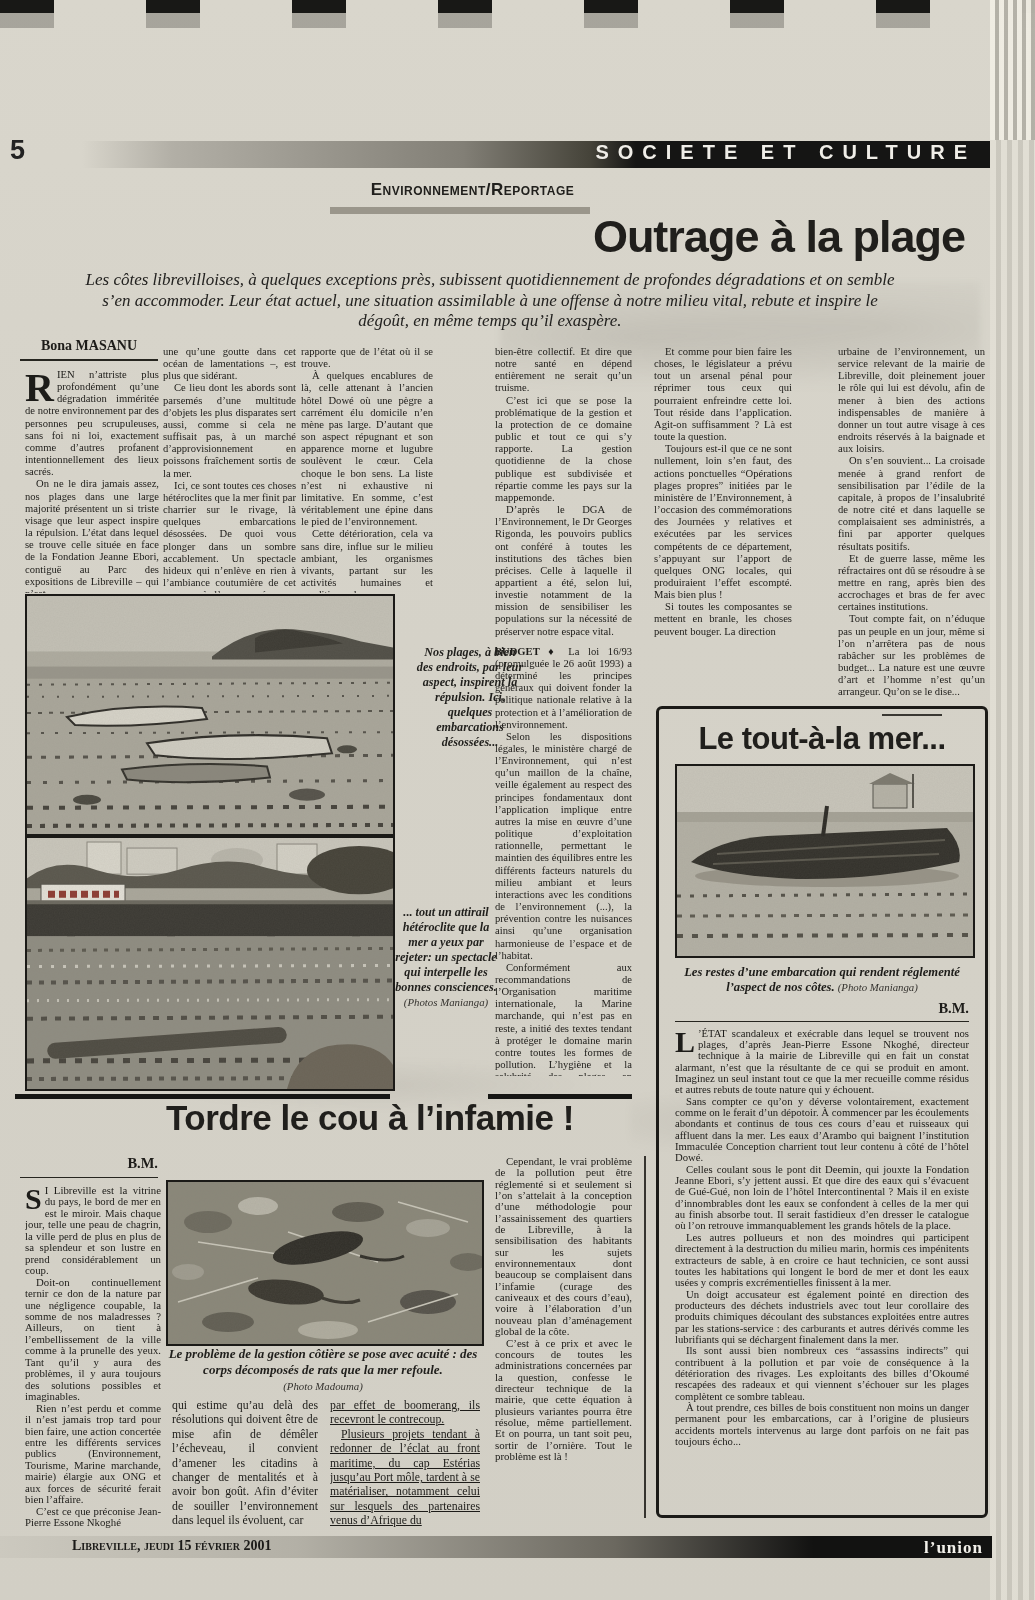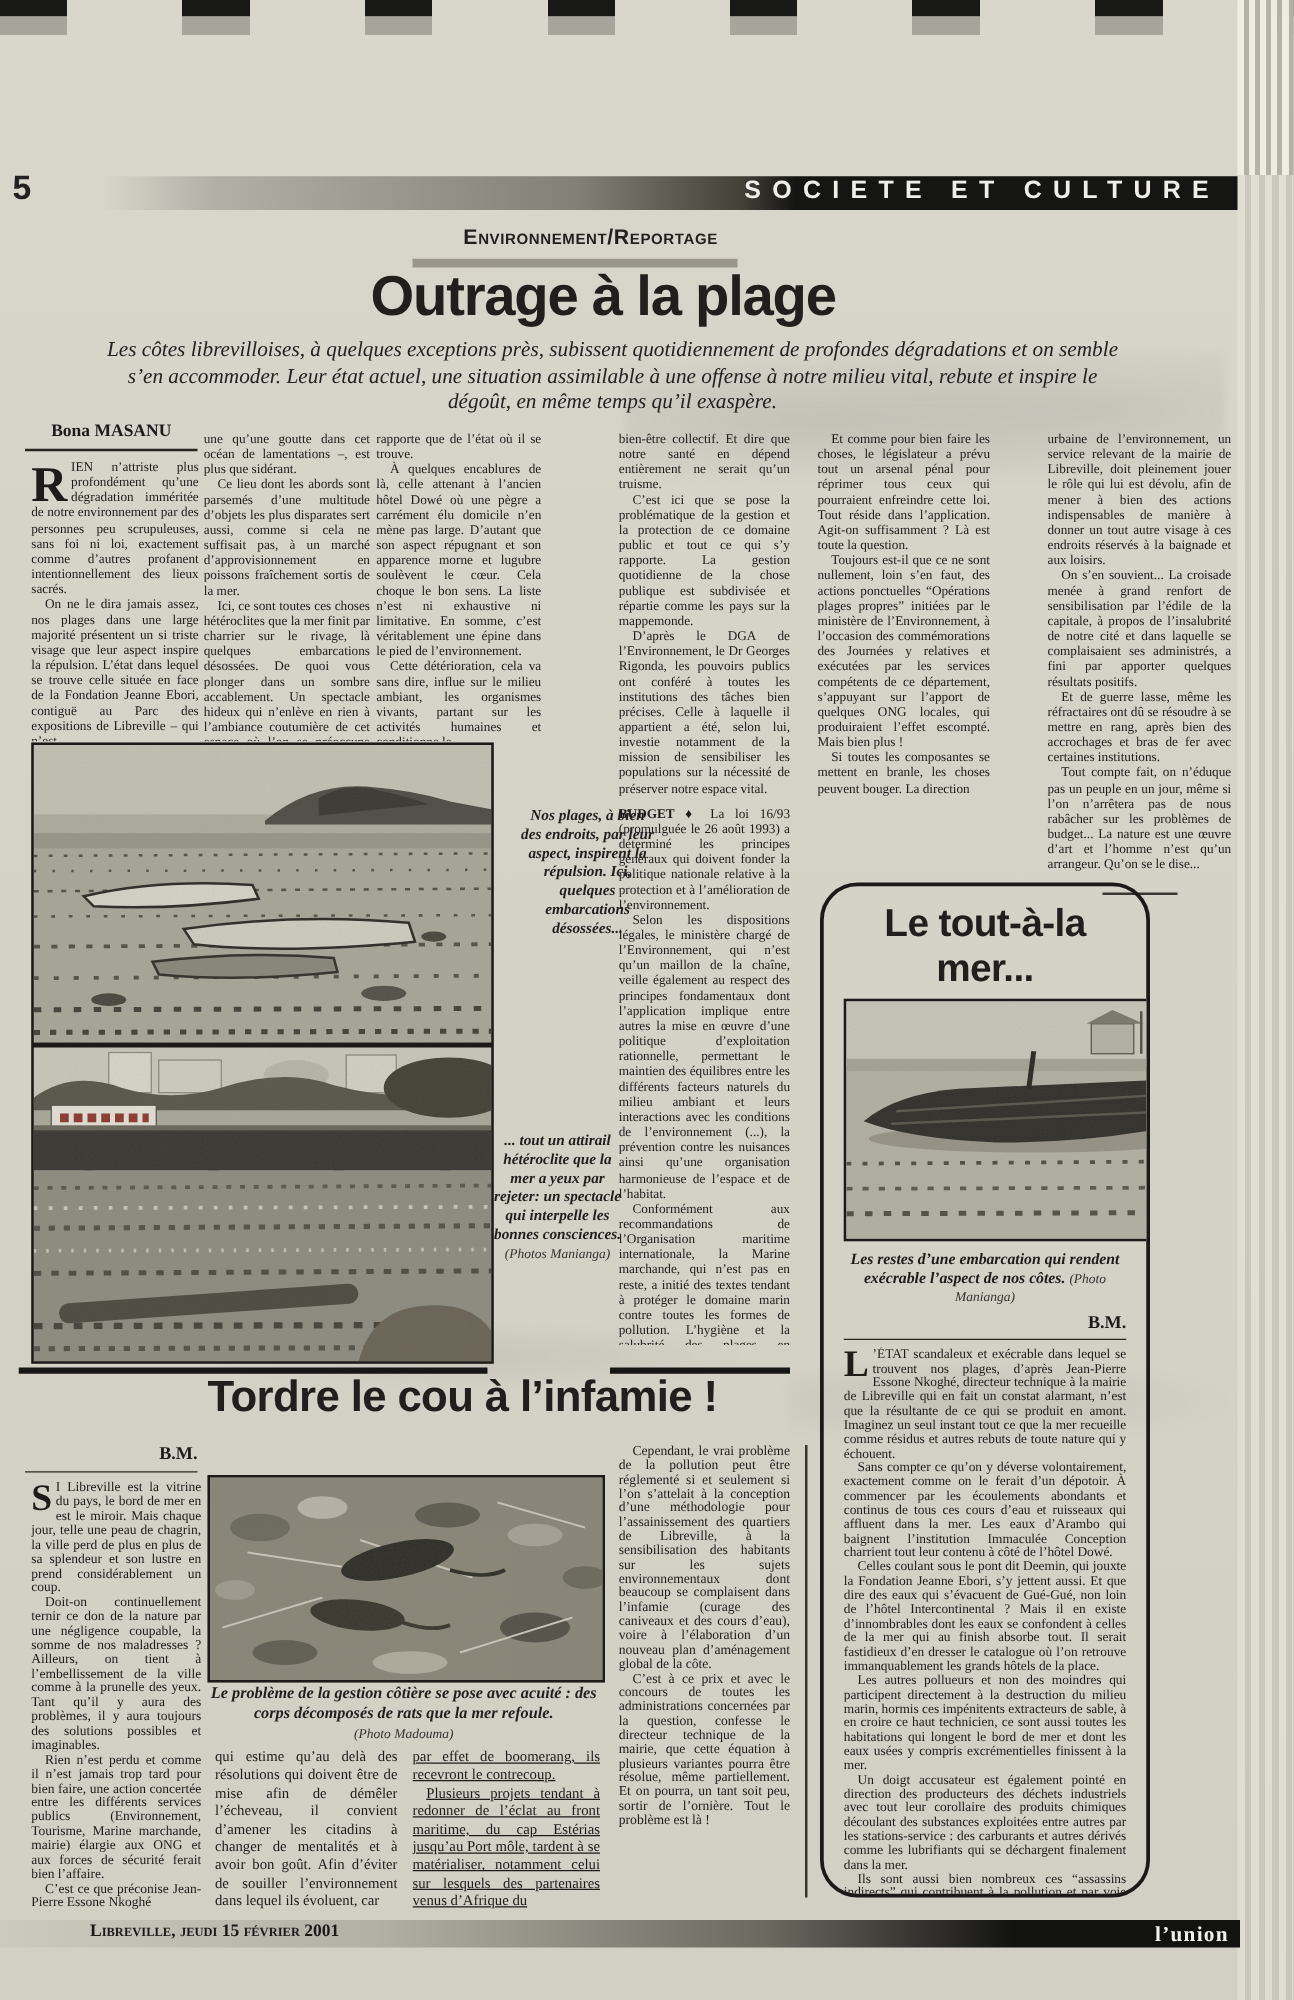--- a/index.html
+++ b/index.html
@@ -26,21 +26,21 @@
   
   .page-num{position:absolute;left:10px;top:137px;font:bold 27px/1 "Liberation Sans",sans-serif;color:#222;}
   .section-bar{position:absolute;left:82px;top:141px;width:908px;height:27px;
     background:linear-gradient(90deg,rgba(140,137,129,0) 0%,rgba(140,137,129,.5) 10%,#827f76 42%,#454containing339 56%,#15514 60%);
     background:linear-gradient(90deg,rgba(140,137,129,0) 0%,rgba(140,137,129,.5) 10%,#827f76 42%,#454339 56%,#151514 61%,#151514 100%);
     text-align:right;line-height:27px;padding-right:14px;box-sizing:border-box;
     font:bold 20px "Liberation Sans",sans-serif;letter-spacing:9px;color:#f0eee8;}
   .kicker-wrap{position:absolute;left:0;top:180px;width:945px;text-align:center;}
   .kicker{font:bold 17px "Liberation Sans",sans-serif;font-variant:small-caps;letter-spacing:.5px;color:#21201d;}
   .kicker-rule{position:absolute;left:330px;top:207px;width:260px;height:7px;background:#9a968b;}
-  .headline{position:absolute;left:0;top:212px;width:965px;text-align:center;
+  .headline{position:absolute;left:0;top:212px;width:965px;text-align:right;
     font:bold 45px/1.1 "Liberation Sans",sans-serif;letter-spacing:-1px;color:#201f1c;}
   .standfirst{position:absolute;left:75px;top:270px;width:830px;text-align:center;
     font:italic 17px/20.5px "Liberation Serif",serif;color:#232220;}
   
   .col{position:absolute;text-align:justify;overflow:hidden;}
   .col p{margin:0;text-indent:11px;}
   .col p.ni{text-indent:0;}
   .ncol{font-size:10.6px;line-height:12.15px;}
   .byline-main{position:absolute;left:20px;top:338px;width:138px;text-align:center;
     font:bold 14px "Liberation Serif",serif;border-bottom:2px solid #26251f;padding-bottom:5px;}
@@ -71,22 +71,22 @@
     font:bold 35px/1.1 "Liberation Sans",sans-serif;letter-spacing:-.5px;color:#201f1c;}
   .bm{text-align:right;font:bold 14.5px "Liberation Serif",serif;}
   .bm1{position:absolute;left:20px;top:1155px;width:138px;border-bottom:1.5px solid #26251f;padding-bottom:5px;}
   .bc1{left:25px;top:1185px;width:136px;height:345px;font-size:10.8px;line-height:11.45px;}
   .cap3{left:166px;top:1346px;width:314px;font-size:13px;line-height:16px;}
   .bc2{left:172px;top:1398px;width:146px;height:138px;font-size:11.8px;line-height:14.4px;}
   .bc3{left:330px;top:1398px;width:150px;height:138px;font-size:11.8px;line-height:14.4px;text-decoration:underline;}
   .bc4{left:495px;top:1156px;width:137px;height:374px;font-size:10.9px;line-height:11.35px;}
   .vrule{position:absolute;left:644px;top:1156px;width:2px;height:362px;background:#36342f;}
   
-  .mer{position:absolute;left:656px;top:706px;width:264px;height:812px;box-sizing:border-box;
-    border:3px solid #1b1a17;border-radius:30px;padding:8px 16px 0;overflow:hidden;}
+  .mer{position:absolute;left:656px;top:706px;width:332px;height:812px;box-sizing:border-box;
+    border:3px solid #1b1a17;border-radius:6px;padding:8px 16px 0;overflow:hidden;}
   .mer-headline{text-align:center;font:bold 31px/1.15 "Liberation Sans",sans-serif;letter-spacing:-.5px;color:#201f1c;margin:4px 0 7px;}
   .photo4{position:relative;width:296px;height:190px;border:2px solid #1b1a17;margin:0 auto;overflow:hidden;background:#b3b0a4;}
   .mer-cap{text-align:center;font:bold italic 12.6px/15px "Liberation Serif",serif;font-style:italic;margin-top:7px;}
   .mer-bm{margin-top:5px;border-bottom:1.5px solid #26251f;padding-bottom:4px;}
   .mer-body{margin-top:6px;text-align:justify;font-size:10.7px;line-height:11.35px;height:440px;overflow:hidden;}
   .mer-body p{margin:0;text-indent:11px;}
   .mer-body p.ni{text-indent:0;}
   
   .footer-bar{position:absolute;left:0;top:1536px;width:992px;height:22px;
     background:linear-gradient(90deg,#ccc9bf 0%,#b3b0a6 30%,#6b685f 62%,#121211 82%,#121211 100%);}
@@ -257,21 +257,21 @@
           <line x1="0" y1="170" x2="296" y2="169" stroke="#535047" stroke-width="4" stroke-dasharray="6 9"></line>
         </g>
         <filter id="gD">
             <feTurbulence type="fractalNoise" baseFrequency="0.8" numOctaves="2"></feTurbulence>
             <feColorMatrix type="matrix" values="0 0 0 0 0.25 0 0 0 0 0.24 0 0 0 0 0.21 0 0 0 0.22 0"></feColorMatrix>
           </filter>
         <rect width="296" height="190" filter="url(#gD)" opacity="0.55"></rect>
       </svg>
     </div>
     <div class="mer-cap">
-      <span>Les restes d’une embarcation qui rendent exécrable l’aspect de nos côtes.</span>
+      <span>Les restes d’une embarcation qui rendent réglementé l’aspect de nos côtes.</span>
       <span class="credit">(Photo Manianga)</span>
     </div>
     <div class="bm mer-bm">B.M.</div>
     <div class="mer-body">
       <p class="ni"><span class="dc2">L</span><span>’ÉTAT scandaleux et exécrable dans lequel se trouvent nos plages, d’après Jean-Pierre Essone Nkoghé, directeur technique à la mairie de Libreville qui en fait un constat alarmant, n’est que la résultante de ce qui se produit en amont. Imaginez un seul instant tout ce que la mer recueille comme résidus et autres rebuts de toute nature qui y échouent.</span></p>
       <p>Sans compter ce qu’on y déverse volontairement, exactement comme on le ferait d’un dépotoir. À commencer par les écoulements abondants et continus de tous ces cours d’eau et ruisseaux qui affluent dans la mer. Les eaux d’Arambo qui baignent l’institution Immaculée Conception charrient tout leur contenu à côté de l’hôtel Dowé.</p>
       <p>Celles coulant sous le pont dit Deemin, qui jouxte la Fondation Jeanne Ebori, s’y jettent aussi. Et que dire des eaux qui s’évacuent de Gué-Gué, non loin de l’hôtel Intercontinental ? Mais il en existe d’innombrables dont les eaux se confondent à celles de la mer qui au finish absorbe tout. Il serait fastidieux d’en dresser le catalogue où l’on retrouve immanquablement les grands hôtels de la place.</p>
       <p>Les autres pollueurs et non des moindres qui participent directement à la destruction du milieu marin, hormis ces impénitents extracteurs de sable, à en croire ce haut technicien, ce sont aussi toutes les habitations qui longent le bord de mer et dont les eaux usées y compris excrémentielles finissent à la mer.</p>
       <p>Un doigt accusateur est également pointé en direction des producteurs des déchets industriels avec tout leur corollaire des produits chimiques découlant des substances exploitées entre autres par les stations-service : des carburants et autres dérivés comme les lubrifiants qui se déchargent finalement dans la mer.</p>
       <p>Ils sont aussi bien nombreux ces “assassins indirects” qui contribuent à la pollution et par voie de conséquence à la détérioration des rivages. Les exploitants des billes d’Okoumé rescapées des radeaux et qui viennent s’échouer sur les plages complètent ce sombre tableau.</p>

